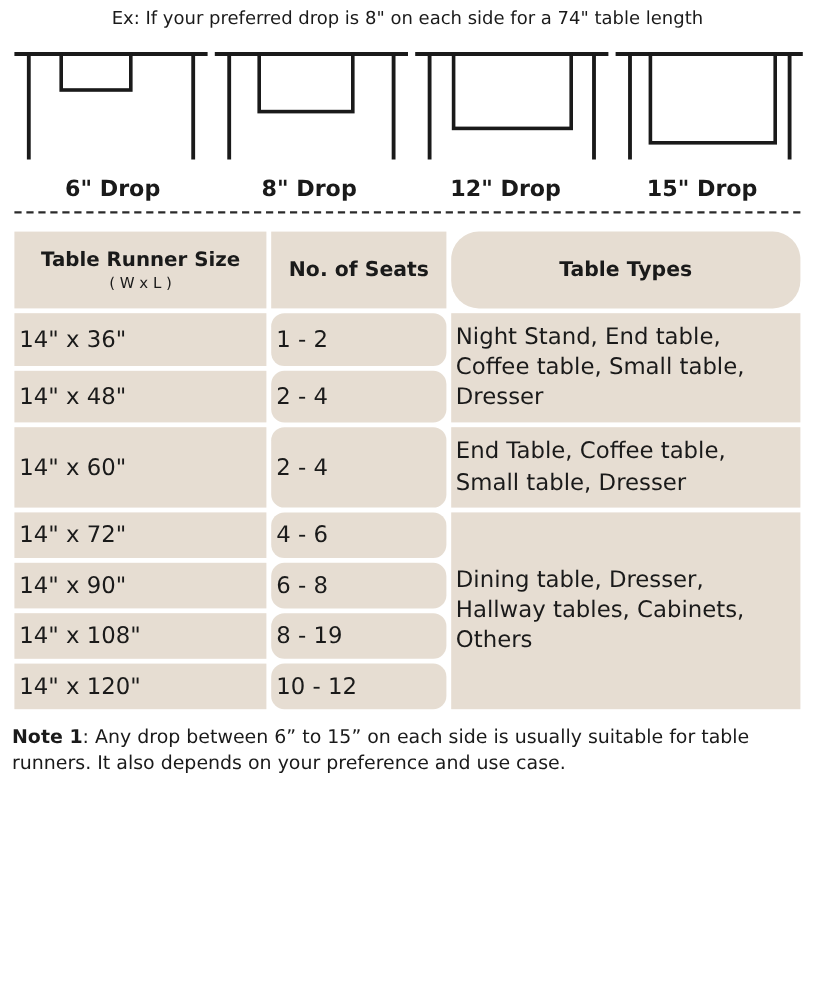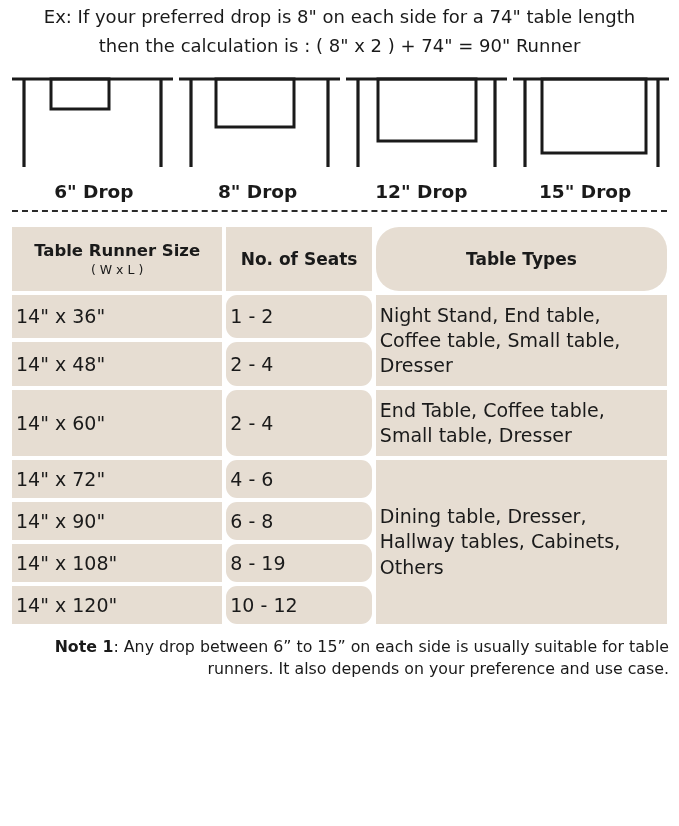--- a/index.html
+++ b/index.html
@@ -32,21 +32,21 @@
     line-height: 1.1;
   }
   .formula {
     text-align: center;
     font-size: 17.5px;
     margin: 6px 0 2px 0;
     line-height: 1.25;
   }
   .example {
     text-align: center;
-    font-size: 18px;
+    font-size: 15px;
     line-height: 1.35;
     margin: 5px 0 0 0;
     padding: 0 14px;
   }
 
   
   .diagram-wrap {
     margin-top: 12px;
     padding: 0 6px;
     position: relative;
@@ -114,30 +114,29 @@
     line-height: 1.32;
     padding: 8px 12px;
   }
 
   
   .notes {
     padding: 6px 10px 0 10px;
     font-size: 15.8px;
     line-height: 1.42;
   }
-  .note-line { margin: 2px 0; text-align: right; }
+  .note-line { margin: 2px 0; }
   .note-label { font-weight: bold; }
 </style>
 </head>
 <body>
 
 <div class="page">
 
   <div class="example">Ex: If your preferred drop is 8" on each side for a 74" table length</div>
-  <div class="example">then the calculation is : ( 8" x 2 ) + 74" = 90" Runner</div>
 
   <div class="diagram-wrap">
     <svg class="diagram-svg" viewBox="0 0 667 108">
       <g stroke="#1a1a1a" fill="none" stroke-width="3.2">
 
         <line x1="6" y1="8" x2="167" y2="8"></line>
         <line x1="18" y1="8" x2="18" y2="96"></line>
         <line x1="155" y1="8" x2="155" y2="96"></line>
         <rect x="45" y="8" width="58" height="30" stroke-width="3"></rect>
 

